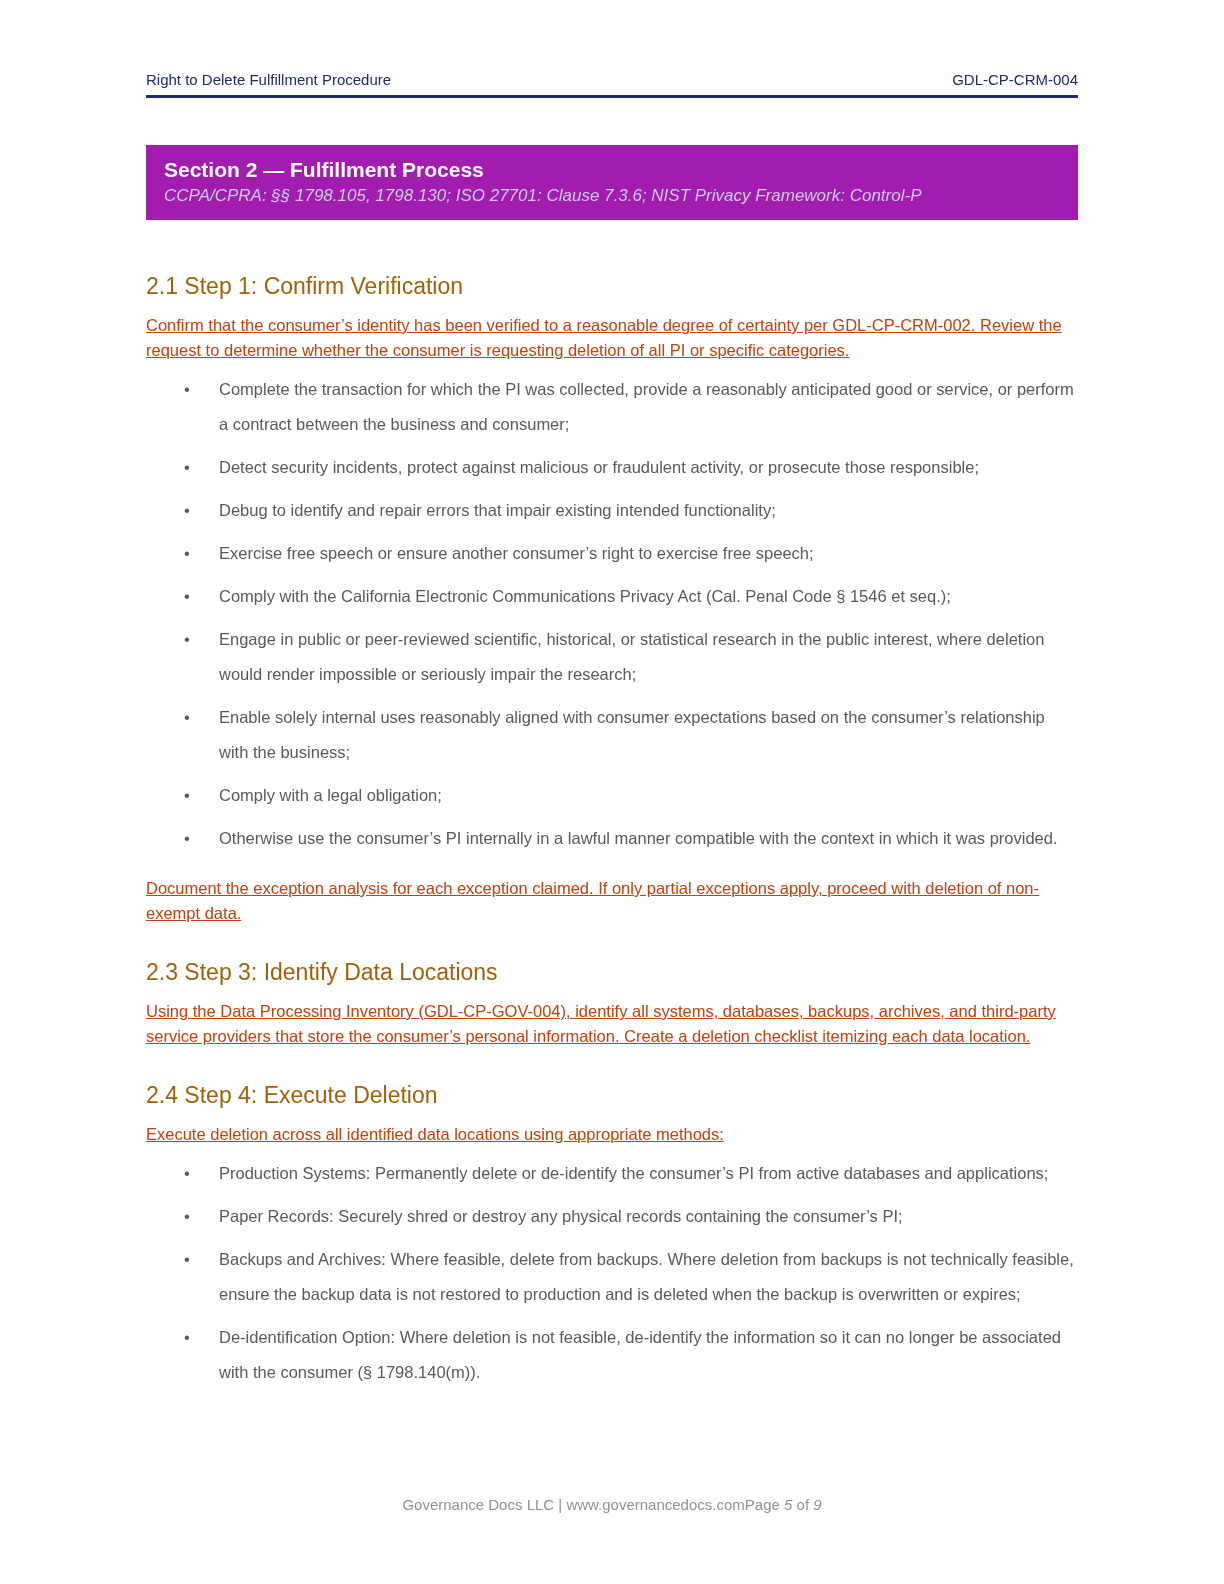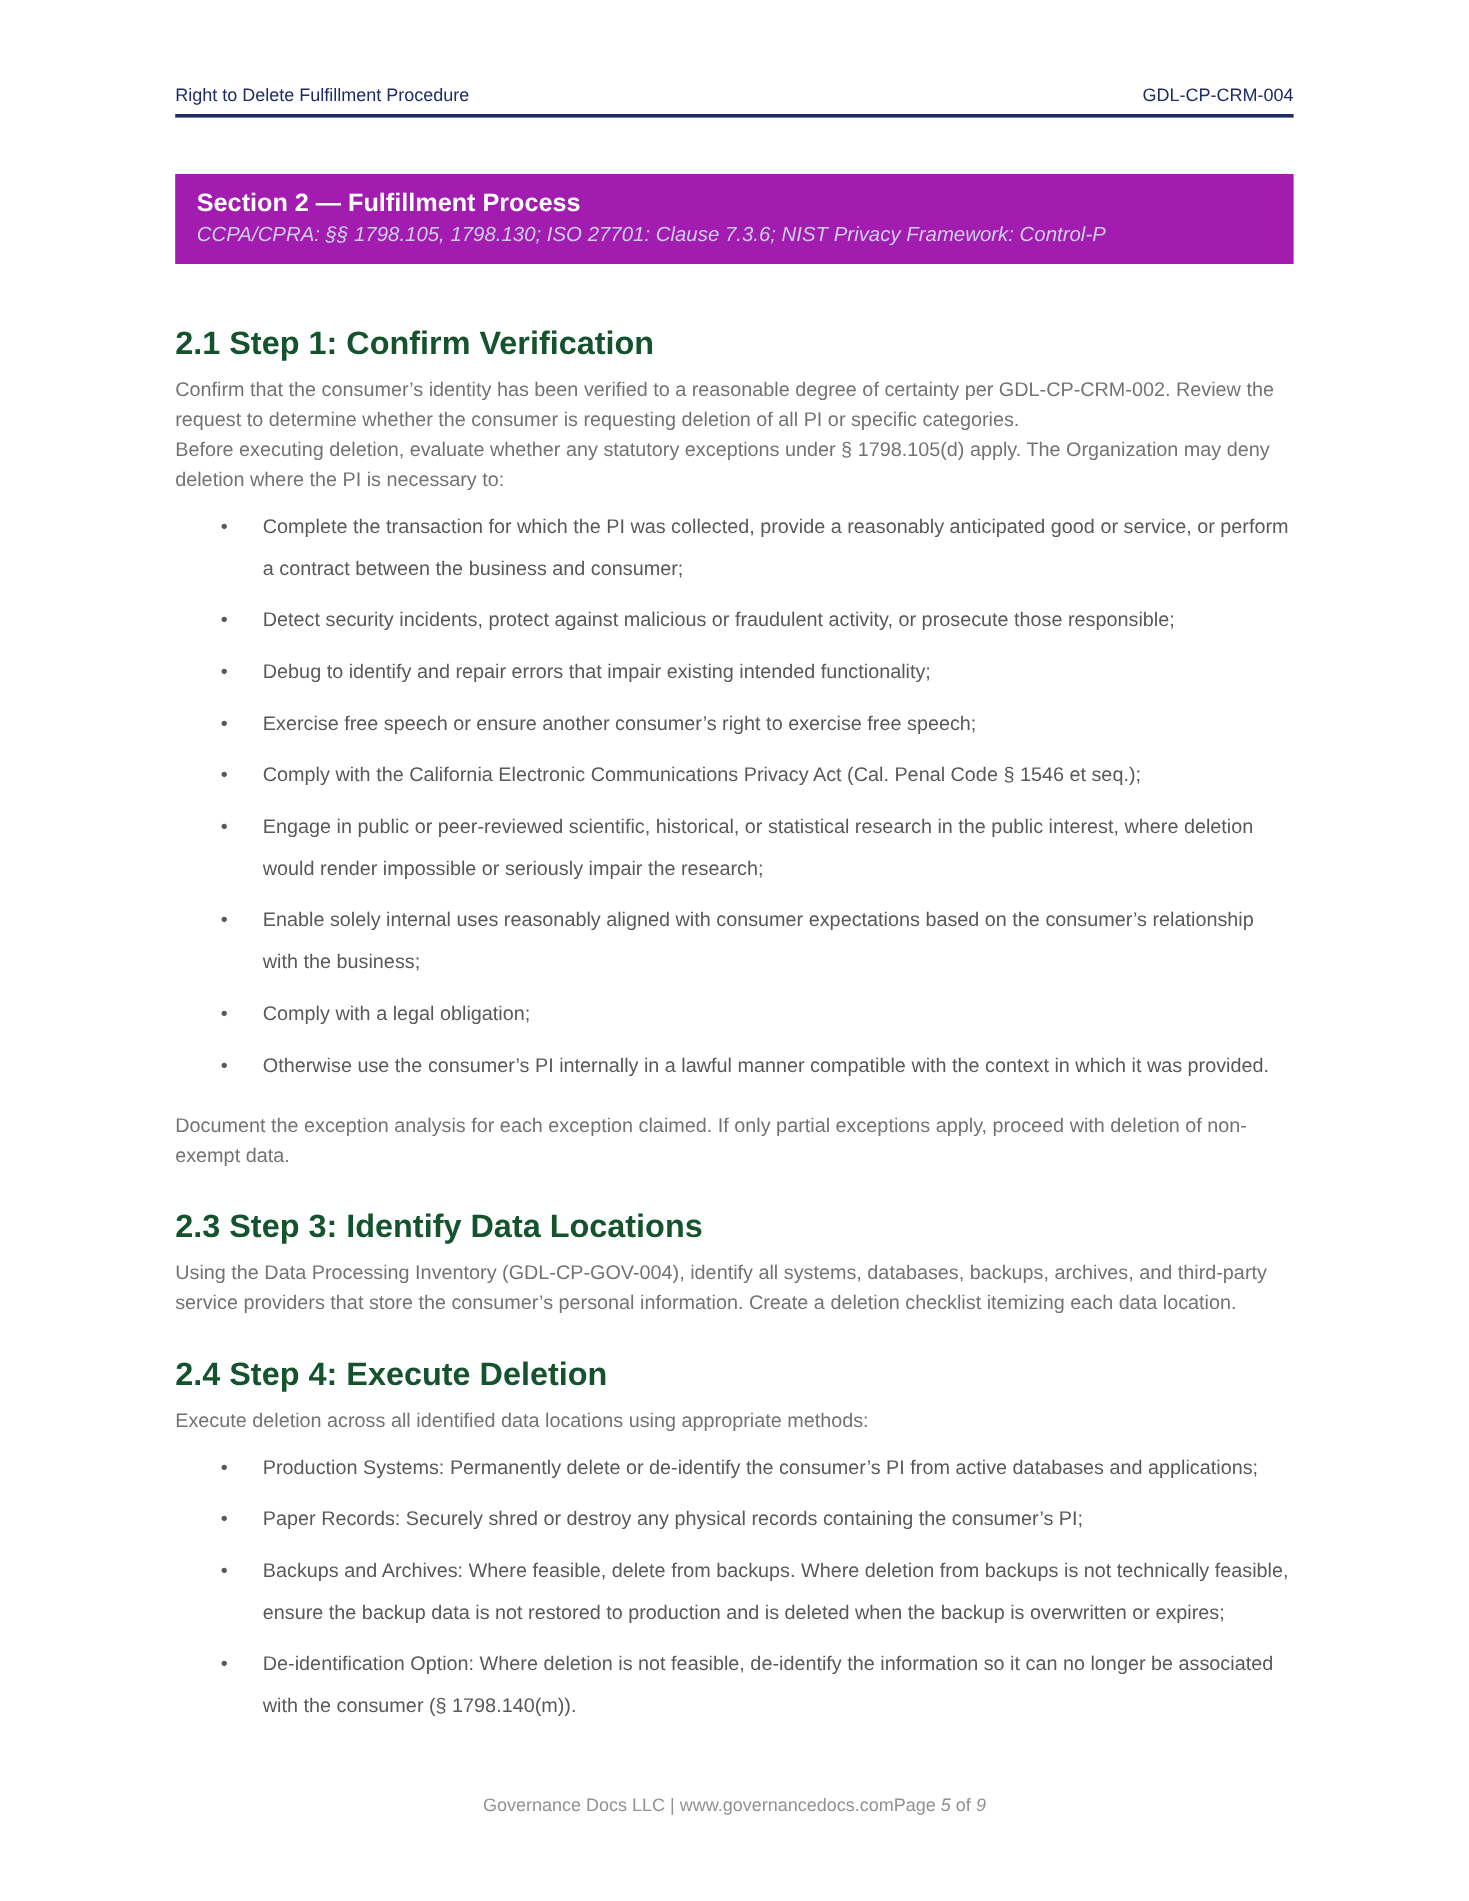--- a/index.html
+++ b/index.html
@@ -47,34 +47,35 @@
   }
   .banner-subtitle {
     font-size: 17px;
     font-style: italic;
     color: #c9cfe8;
     line-height: 22px;
     margin-top: 2px;
   }
   
   .section h2 {
-    color: #14532d;
-    font-size: 27px;
-    font-weight: bold;
+    color: #a16207;
+    font-size: 23px;
+    font-weight: normal;
     margin: 33px 0 13px 0;
     line-height: 27px;
   }
   .section.first h2 {
     margin-top: 53px;
   }
   .section p {
     font-size: 16.5px;
     line-height: 25px;
-    color: #737373;
+    color: #c2410c;
     margin: 0;
+    text-decoration: underline;
   }
   .section p.closing {
     margin-top: 20px;
   }
   .bullets {
     list-style: none;
     margin: 9px 0 9px 0;
     padding: 0;
   }
   .bullets li {
@@ -121,21 +122,20 @@
       <div class="banner-title">Section 2 — Fulfillment Process</div>
       <div class="banner-subtitle">CCPA/CPRA: §§ 1798.105, 1798.130; ISO 27701: Clause 7.3.6; NIST Privacy Framework: Control-P</div>
     </div>
 
     <div class="section first">
       <h2>2.1 Step 1: Confirm Verification</h2>
       <p>Confirm that the consumer’s identity has been verified to a reasonable degree of certainty per GDL-CP-CRM-002. Review the request to determine whether the consumer is requesting deletion of all PI or specific categories.</p>
     </div>
 
     <div class="section">
-      <p>Before executing deletion, evaluate whether any statutory exceptions under § 1798.105(d) apply. The Organization may deny deletion where the PI is necessary to:</p>
       <ul class="bullets">
         <li>Complete the transaction for which the PI was collected, provide a reasonably anticipated good or service, or perform a contract between the business and consumer;</li>
         <li>Detect security incidents, protect against malicious or fraudulent activity, or prosecute those responsible;</li>
         <li>Debug to identify and repair errors that impair existing intended functionality;</li>
         <li>Exercise free speech or ensure another consumer’s right to exercise free speech;</li>
         <li>Comply with the California Electronic Communications Privacy Act (Cal. Penal Code § 1546 et seq.);</li>
         <li>Engage in public or peer-reviewed scientific, historical, or statistical research in the public interest, where deletion would render impossible or seriously impair the research;</li>
         <li>Enable solely internal uses reasonably aligned with consumer expectations based on the consumer’s relationship with the business;</li>
         <li>Comply with a legal obligation;</li>
         <li>Otherwise use the consumer’s PI internally in a lawful manner compatible with the context in which it was provided.</li>

